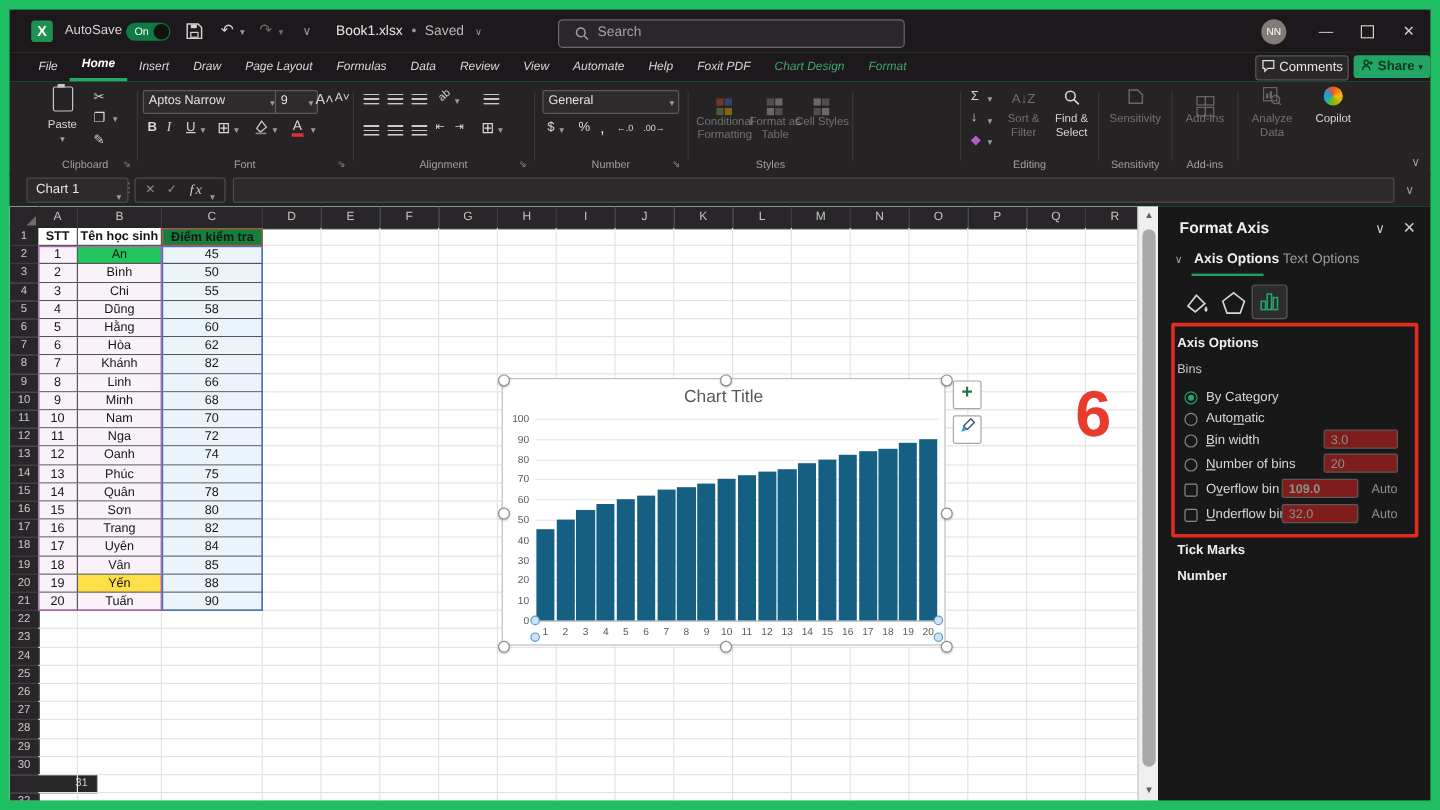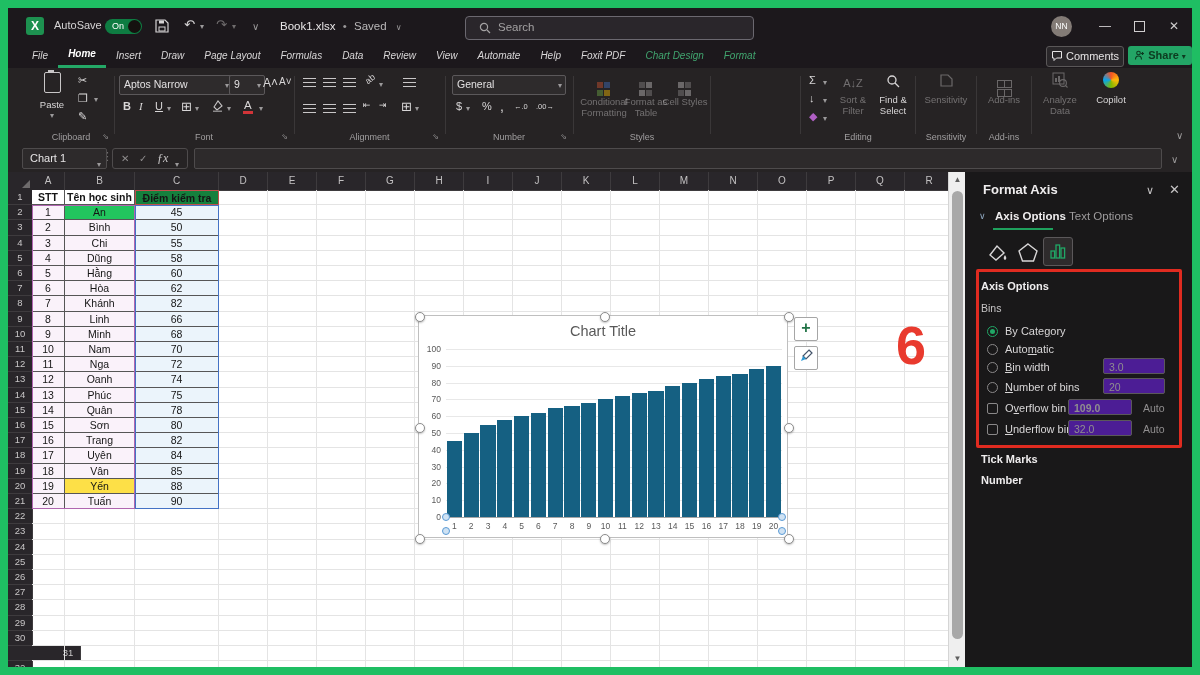--- a/index.html
+++ b/index.html
@@ -102,21 +102,21 @@
   #ico-chart-box{position:absolute;left:78px;top:65px;width:28px;height:27px;background:#2E2B2C;border:1px solid #5B585A;border-radius:3px;}
   #red-rect{position:absolute;left:11px;top:97px;width:206px;height:179px;border:3px solid #E02B20;border-radius:2px;box-sizing:border-box;}
   #pane-sec-title{position:absolute;left:16px;top:108px;font-size:11px;}
   #bins-label{position:absolute;left:16px;top:130px;font-size:10.5px;color:#C6C4C5;}
   .prow{position:absolute;left:16px;right:10px;height:17px;font-size:11px;color:#D8D6D7;}
   .radio{position:absolute;left:6px;top:2px;width:11px;height:11px;border:1.5px solid #8A8889;border-radius:50%;box-sizing:border-box;}
   .radio.sel{border-color:#21A766;}
   .radio.sel:after{content:"";position:absolute;left:1.5px;top:1.5px;width:5px;height:5px;border-radius:50%;background:#21A766;}
   .chk{position:absolute;left:6px;top:2px;width:11px;height:11px;border:1.5px solid #8A8889;border-radius:2px;box-sizing:border-box;}
   .plabel{position:absolute;left:24px;top:1px;}
-  .pinput{position:absolute;top:-2px;height:16px;background:#4c1d95;border:1px solid #5B585A;border-radius:2px;
+  .pinput{position:absolute;top:-2px;height:16px;background:#7f1d1d;border:1px solid #5B585A;border-radius:2px;
       color:#908E8F;font-size:10.5px;line-height:16px;padding-left:5px;box-sizing:border-box;}
   .pauto{position:absolute;top:1px;color:#908E8F;font-size:10.5px;}
   #tick-marks{position:absolute;left:16px;top:281px;font-size:11px;}
   #number-sec{position:absolute;left:16px;top:302px;font-size:11px;}
   
   #step-number{position:absolute;left:896px;top:314px;font-size:54px;font-weight:bold;color:#E93A2E;}
   u{text-decoration:underline;}
 </style>
 </head>
 <body>

